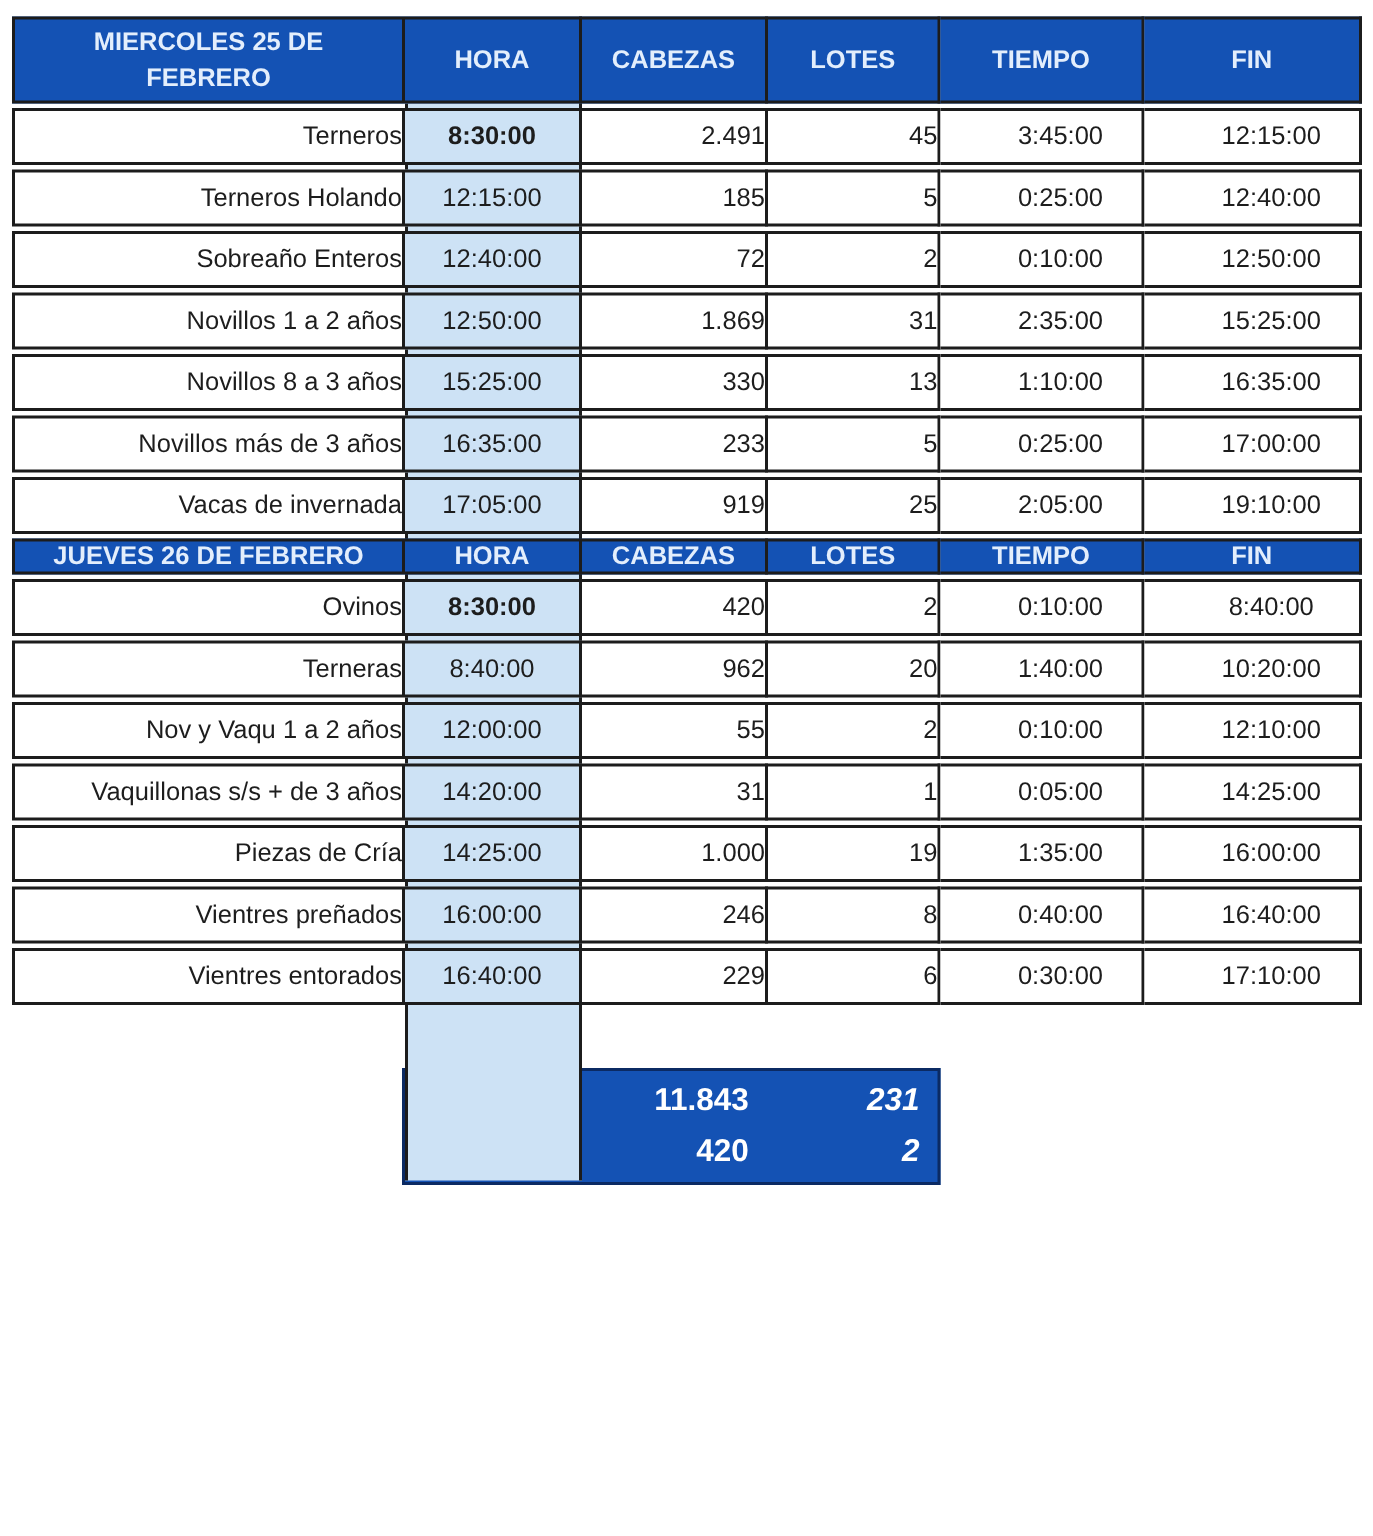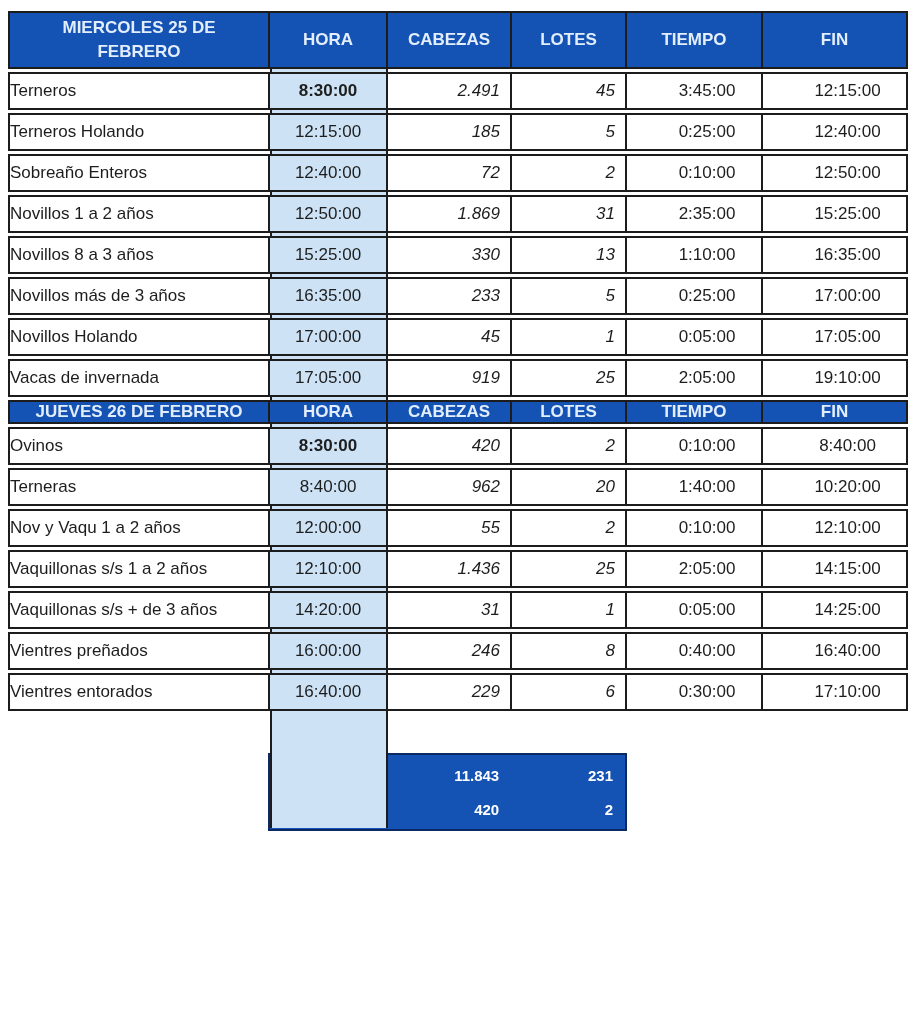--- a/index.html
+++ b/index.html
@@ -65,39 +65,39 @@
     height: 38px;
     font-size: 17px;
     color: var(--body-text);
     vertical-align: middle;
     border-top: 2px solid var(--border);
     border-bottom: 2px solid var(--border);
     border-right: 2px solid var(--border);
     padding: 0;
   }
   td:first-child { border-left: 2px solid var(--border); }
-  td.cat  { text-align: left; }
+  td.cat  { text-align: right; }
   td.hora { text-align: center; background: var(--hora-bg); }
   td.hora.bold { font-weight: bold; }
-  td.num  { text-align: right; padding-right: 10px; font-style: italic; }
+  td.num  { text-align: right; padding-right: 0; }
   td.time { text-align: center; padding-left: 26px; }
   .summary {
     margin: 39px 0 0 260px;
     width: 359px;
     background: var(--header-bg);
     border: 2px solid var(--summary-border);
     padding: 3px 0;
     color: #FFFFFF;
     font-weight: bold;
-    font-size: 15px;
+    font-size: 21px;
   }
   .sum-row { display: flex; align-items: center; height: 34px; }
   .sum-label   { width: 120px; text-align: center; }
   .sum-cabezas { width: 124px; text-align: right; padding-right: 12px; }
-  .sum-lotes   { width: 115px; text-align: right; padding-right: 12px; }
+  .sum-lotes   { width: 115px; text-align: right; padding-right: 12px; font-style: italic; }
 </style>
 </head>
 <body>
 
 <div class="table-wrap">
   <div class="hora-strip"></div>
 
   <table class="schedule">
     <colgroup>
       <col style="width:262px">
@@ -159,28 +159,20 @@
   </tr>
         <tr>
     <td class="cat">Novillos más de 3 años</td>
     <td class="hora">16:35:00</td>
     <td class="num">233</td>
     <td class="num">5</td>
     <td class="time">0:25:00</td>
     <td class="time">17:00:00</td>
   </tr>
         <tr>
-    <td class="cat">Novillos Holando</td>
-    <td class="hora">17:00:00</td>
-    <td class="num">45</td>
-    <td class="num">1</td>
-    <td class="time">0:05:00</td>
-    <td class="time">17:05:00</td>
-  </tr>
-        <tr>
     <td class="cat">Vacas de invernada</td>
     <td class="hora">17:05:00</td>
     <td class="num">919</td>
     <td class="num">25</td>
     <td class="time">2:05:00</td>
     <td class="time">19:10:00</td>
   </tr>
       </tbody>
 
     <tbody>
@@ -210,34 +202,34 @@
   </tr>
         <tr>
     <td class="cat">Nov y Vaqu 1 a 2 años</td>
     <td class="hora">12:00:00</td>
     <td class="num">55</td>
     <td class="num">2</td>
     <td class="time">0:10:00</td>
     <td class="time">12:10:00</td>
   </tr>
         <tr>
-    <td class="cat">Vaquillonas s/s 1 a 2 años</td>
-    <td class="hora">12:10:00</td>
-    <td class="num">1.436</td>
-    <td class="num">25</td>
-    <td class="time">2:05:00</td>
-    <td class="time">14:15:00</td>
-  </tr>
-        <tr>
     <td class="cat">Vaquillonas s/s + de 3 años</td>
     <td class="hora">14:20:00</td>
     <td class="num">31</td>
     <td class="num">1</td>
     <td class="time">0:05:00</td>
     <td class="time">14:25:00</td>
+  </tr>
+        <tr>
+    <td class="cat">Piezas de Cría</td>
+    <td class="hora">14:25:00</td>
+    <td class="num">1.000</td>
+    <td class="num">19</td>
+    <td class="time">1:35:00</td>
+    <td class="time">16:00:00</td>
   </tr>
         <tr>
     <td class="cat">Vientres preñados</td>
     <td class="hora">16:00:00</td>
     <td class="num">246</td>
     <td class="num">8</td>
     <td class="time">0:40:00</td>
     <td class="time">16:40:00</td>
   </tr>
         <tr>

